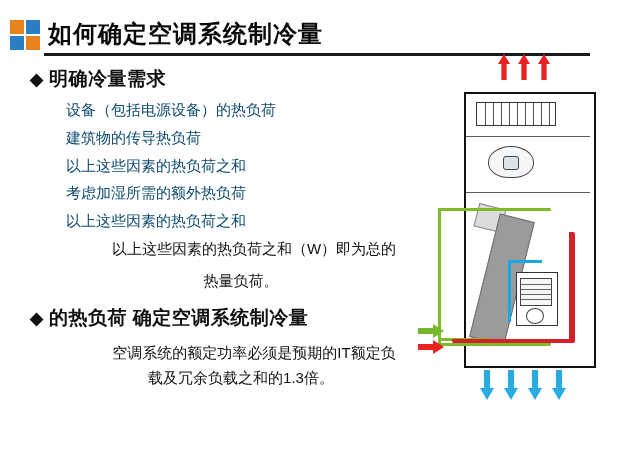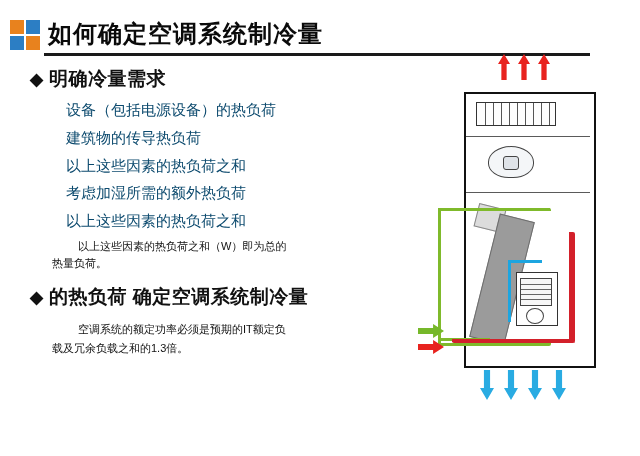--- a/index.html
+++ b/index.html
@@ -89,24 +89,25 @@
     letter-spacing: 0.5px;
   }
   .sub-line {
     font-size: 15px;
     color: #0c4a6e;
     margin: 9px 0 0 36px;
     line-height: 1.25;
     white-space: nowrap;
   }
   .para {
-    font-size: 11px;
+    font-size: 15px;
     color: #111;
     margin: 8px 0 0 22px;
     line-height: 1.35;
+    text-align: center;
   }
   .para .ind {
     display: inline-block;
     width: 26px;
   }
   .head2 {
     margin-top: 14px;
   }
 
   
@@ -354,21 +355,21 @@
 
     <div class="sub-line">设备（包括电源设备）的热负荷</div>
     <div class="sub-line">建筑物的传导热负荷</div>
     <div class="sub-line">以上这些因素的热负荷之和</div>
     <div class="sub-line">考虑加湿所需的额外热负荷</div>
     <div class="sub-line">以上这些因素的热负荷之和</div>
 
     <div class="para">
       <span class="ind"></span><span>以上这些因素的热负荷之和（W）即为总的</span>
     </div>
-    <div class="para" style="margin-top:2px;">
+    <div class="para" style="margin-top:12px;">
       <span>热量负荷。</span>
     </div>
 
     <div class="bullet-head head2">
       <span class="dia">◆</span>
       <span class="htxt">的热负荷 确定空调系统制冷量</span>
     </div>
 
     <div class="para" style="margin-top:12px;">
       <span class="ind"></span><span>空调系统的额定功率必须是预期的IT额定负</span>

